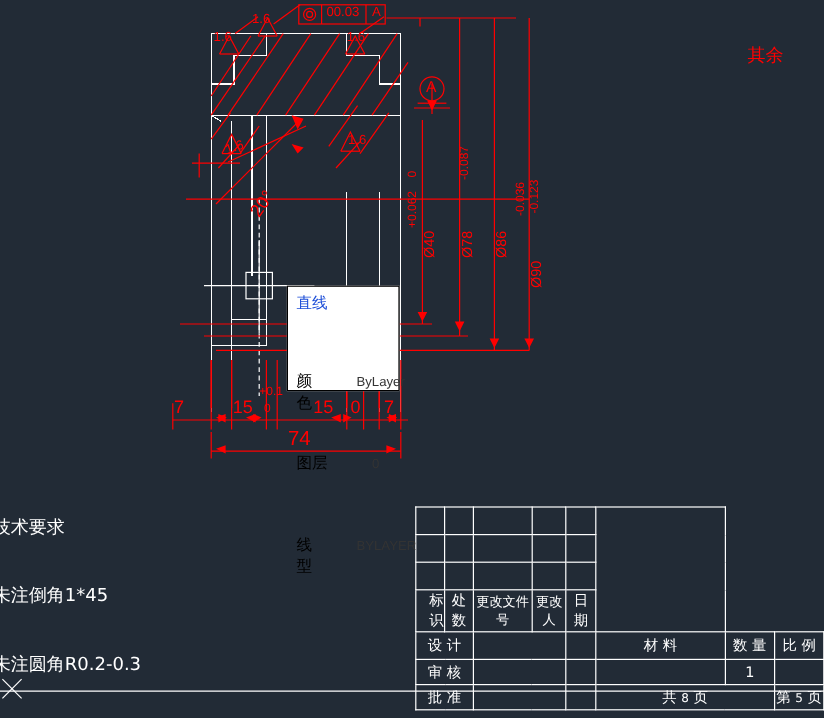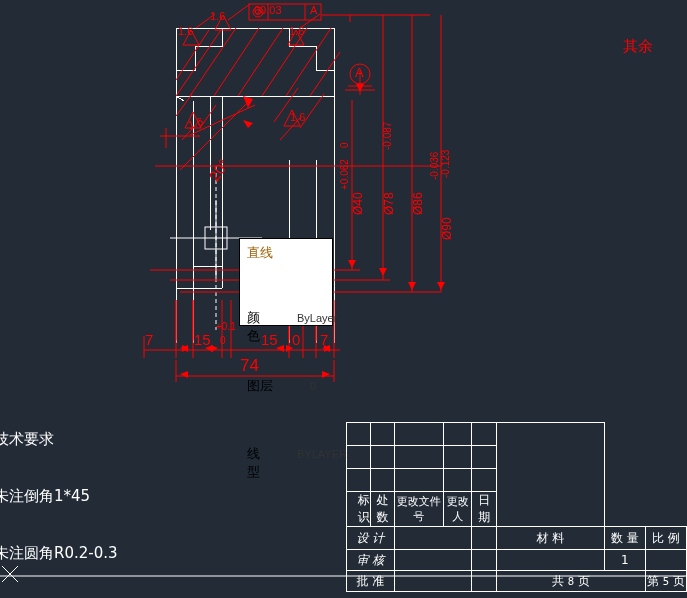--- a/index.html
+++ b/index.html
@@ -11,21 +11,21 @@
   .rot90{transform-origin:0 0;transform:rotate(-90deg);}
 
   
   #tooltip{position:absolute;left:239px;top:238px;width:94px;height:88px;
     background:#ffffff;border:1px solid #000;box-sizing:border-box;
     padding:5px 0 0 7px;}
   #tooltip .trow{display:flex;align-items:baseline;height:21px;margin-top:47px;}
   #tooltip .k{color:#000;font-size:13px;font-family:"DejaVu Sans",sans-serif;}
   #tooltip .v{color:#333;font-size:11px;margin-left:6px;
      font-family:"Liberation Sans",sans-serif;padding-left:31px;}
-  #tooltip .title{color:#a16207;font-size:13px;font-family:"DejaVu Sans",sans-serif;}
+  #tooltip .title{color:#1d4ed8;font-size:13px;font-family:"DejaVu Sans",sans-serif;}
 
   
   #titleblock{position:absolute;left:346px;top:422px;}
   table.tb{border-collapse:collapse;}
   table.tb td{border:1px solid #ffffff;color:#ffffff;text-align:center;
     font-family:"DejaVu Sans",sans-serif;padding:0;}
   .tbsm{font-size:11px;}
   .tbmd{font-size:12px;}
 
   
@@ -193,21 +193,21 @@
 
   <g stroke="#ffffff" stroke-width="1" fill="none">
     <line x1="170" y1="238" x2="262" y2="238"></line>
     <line x1="216" y1="200" x2="216" y2="278"></line>
     <rect x="205" y="227" width="22" height="22"></rect>
   </g>
 </svg>
 
 <div class="lbl red" style="left:623px;top:4px;font-size:15px;font-family:'DejaVu Sans',sans-serif;margin-top:35px;">其余</div>
 
-<div class="lbl red" style="left:254px;top:5px;font-size:11px;text-align:right;">00.03</div>
+<div class="lbl red" style="left:272px;top:5px;font-size:11px;text-align:right;">00.03</div>
 <div class="lbl red" style="left:310px;top:5px;font-size:11px;">A</div>
 <div class="lbl red" style="left:355px;top:66px;font-size:13px;">A</div>
 
 <div class="lbl red" style="left:178px;top:26px;font-size:11px;">1.6</div>
 <div class="lbl red" style="left:210px;top:11px;font-size:11px;">1.6</div>
 <div class="lbl red" style="left:289px;top:26px;font-size:11px;">1.6</div>
 <div class="lbl red" style="left:188px;top:118px;font-size:11px;transform:rotate(-18deg);">1.6</div>
 <div class="lbl red" style="left:290px;top:112px;font-size:11px;">1.6</div>
 
 <div class="lbl red rot90" style="left:206px;top:175px;font-size:15px;transform:rotate(-55deg);"><span>20</span><span>°</span></div>
@@ -269,29 +269,29 @@
           <td></td>
     </tr>
     <tr>
       <td class="tbmd" style="height:20px;padding-left:10px;">标识</td>
       <td class="tbmd">处数</td>
       <td class="tbsm">更改文件号</td>
       <td class="tbsm">更改人</td>
       <td class="tbmd">日期</td>
     </tr>
     <tr>
-      <td class="tbmd" colspan="2" style="height:22px;font-style:italic;">设 计</td>
+      <td class="tbmd" colspan="2" style="height:22px;">设 计</td>
       <td colspan="2"></td>
       <td colspan="1"></td>
       <td class="tbmd" style="width:47px;">材 料</td>
       <td class="tbmd" style="width:55px;">数 量</td>
       <td class="tbmd" style="width:55px;">比 例</td>
     </tr>
     <tr>
-      <td class="tbmd" colspan="2" style="height:20px;font-style:italic;">审 核</td>
+      <td class="tbmd" colspan="2" style="height:20px;">审 核</td>
       <td colspan="2"></td>
       <td colspan="1"></td>
       <td class="tbmd"></td>
       <td class="tbmd">1</td>
       <td class="tbmd"></td>
     </tr>
     <tr>
       <td class="tbmd" colspan="2" style="height:20px;">批 准</td>
       <td colspan="2"></td>
       <td colspan="1"></td>

